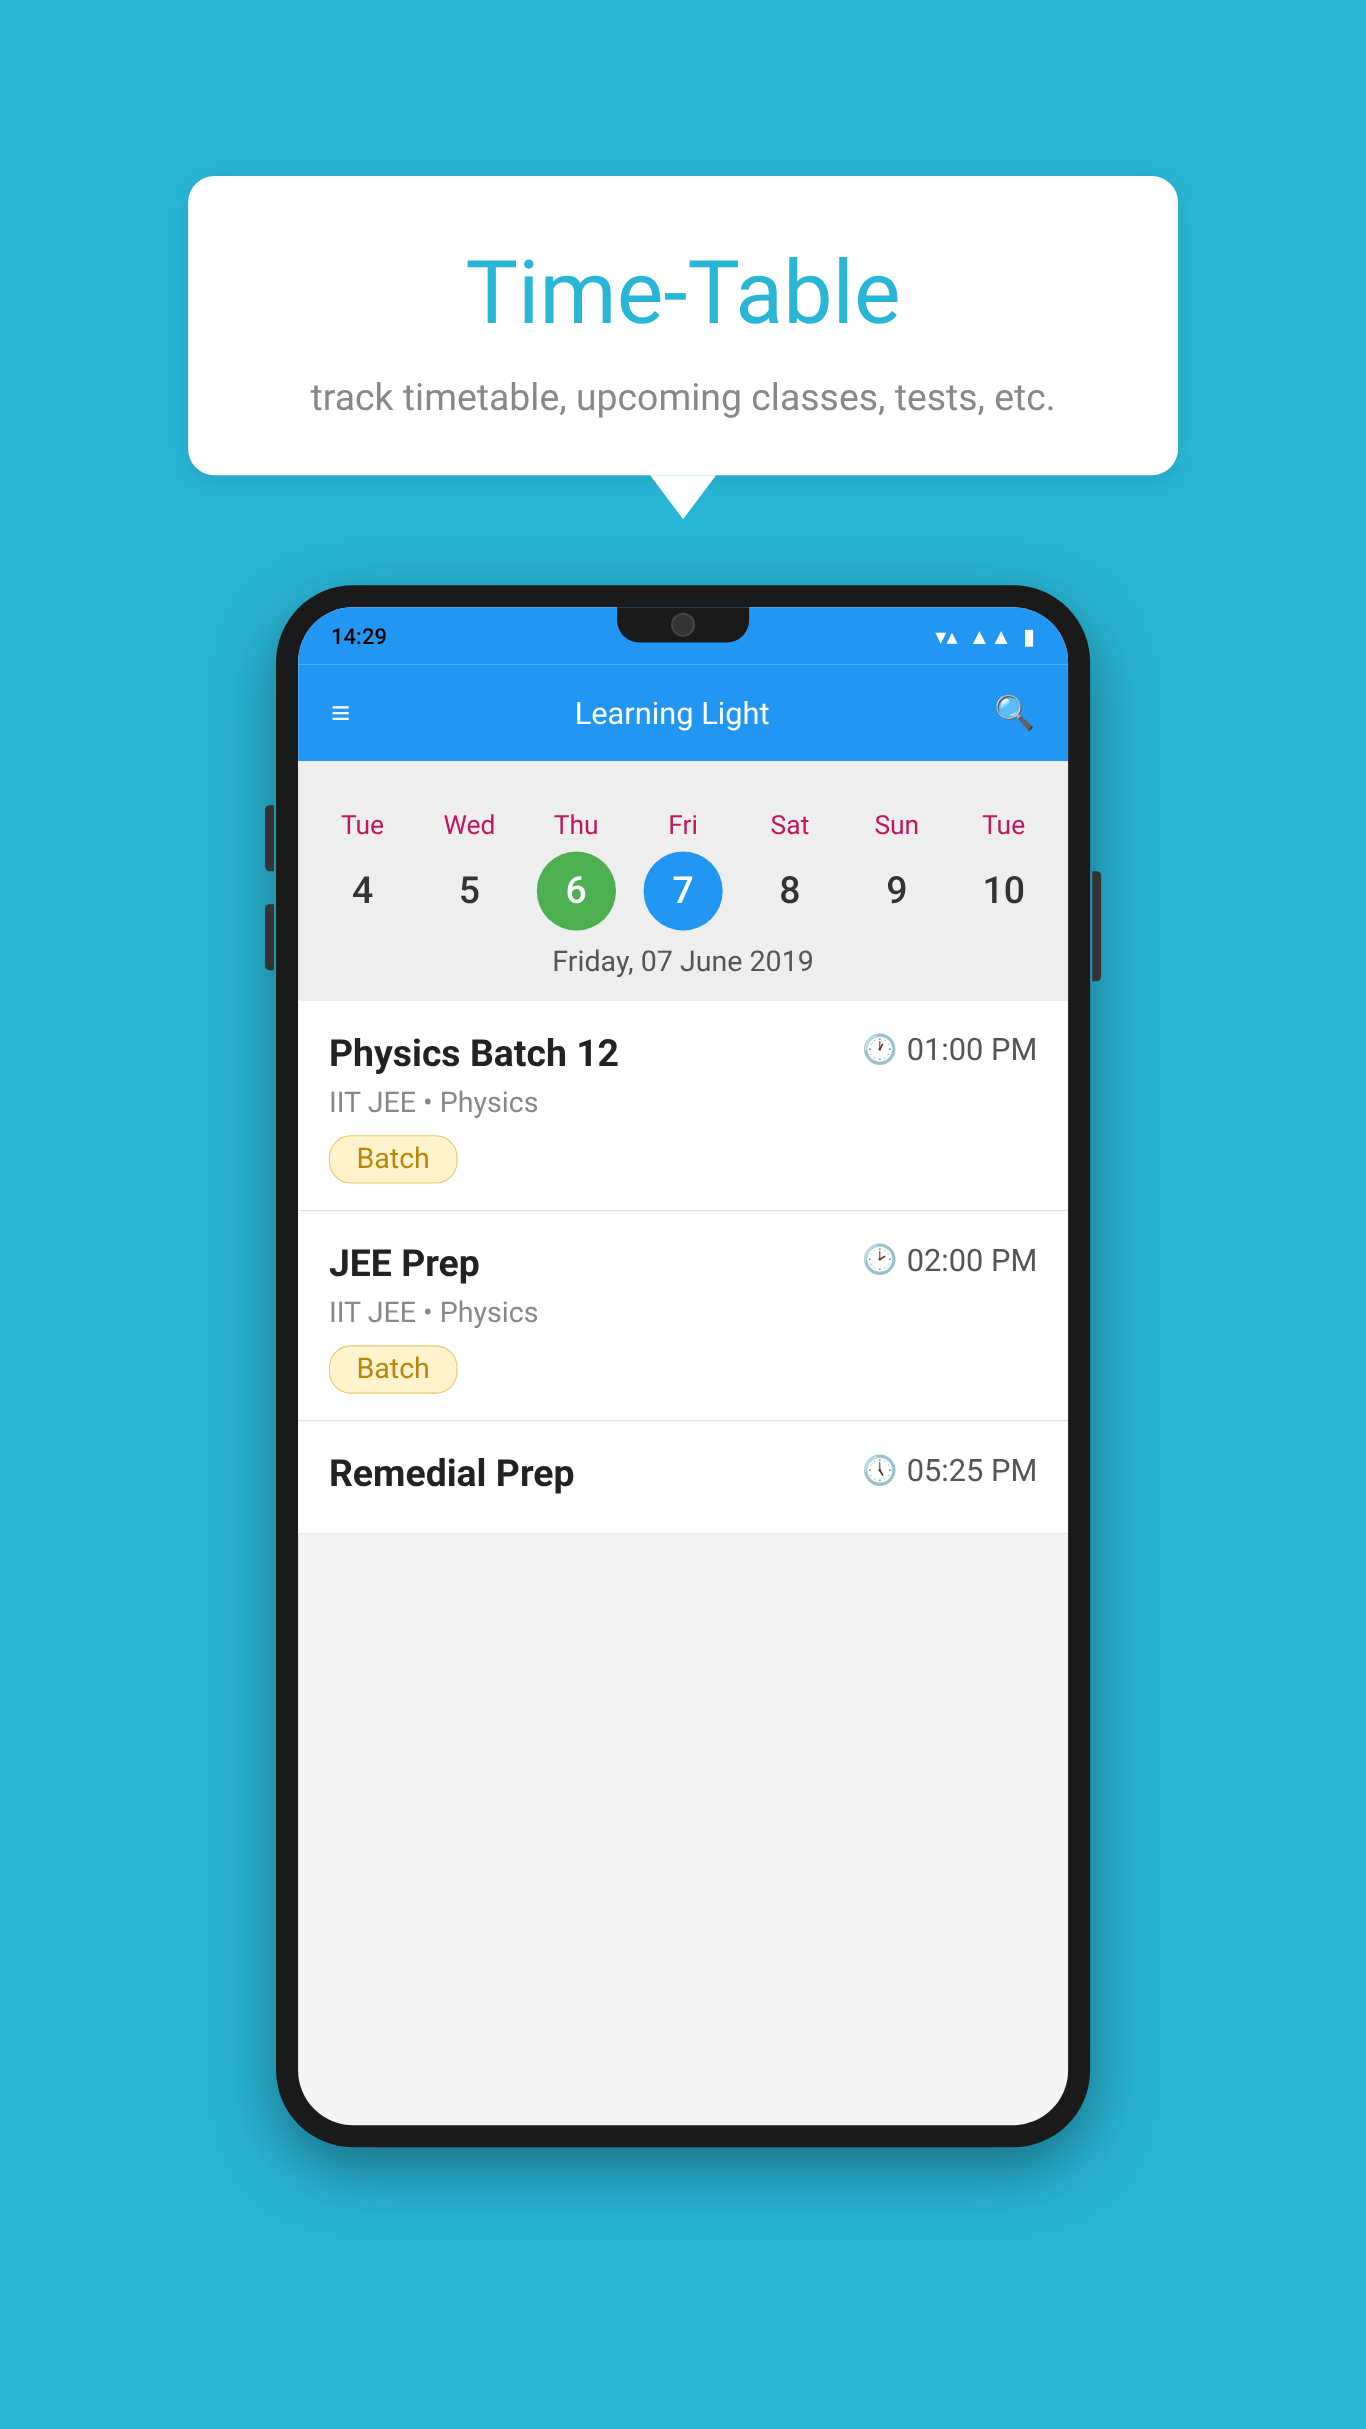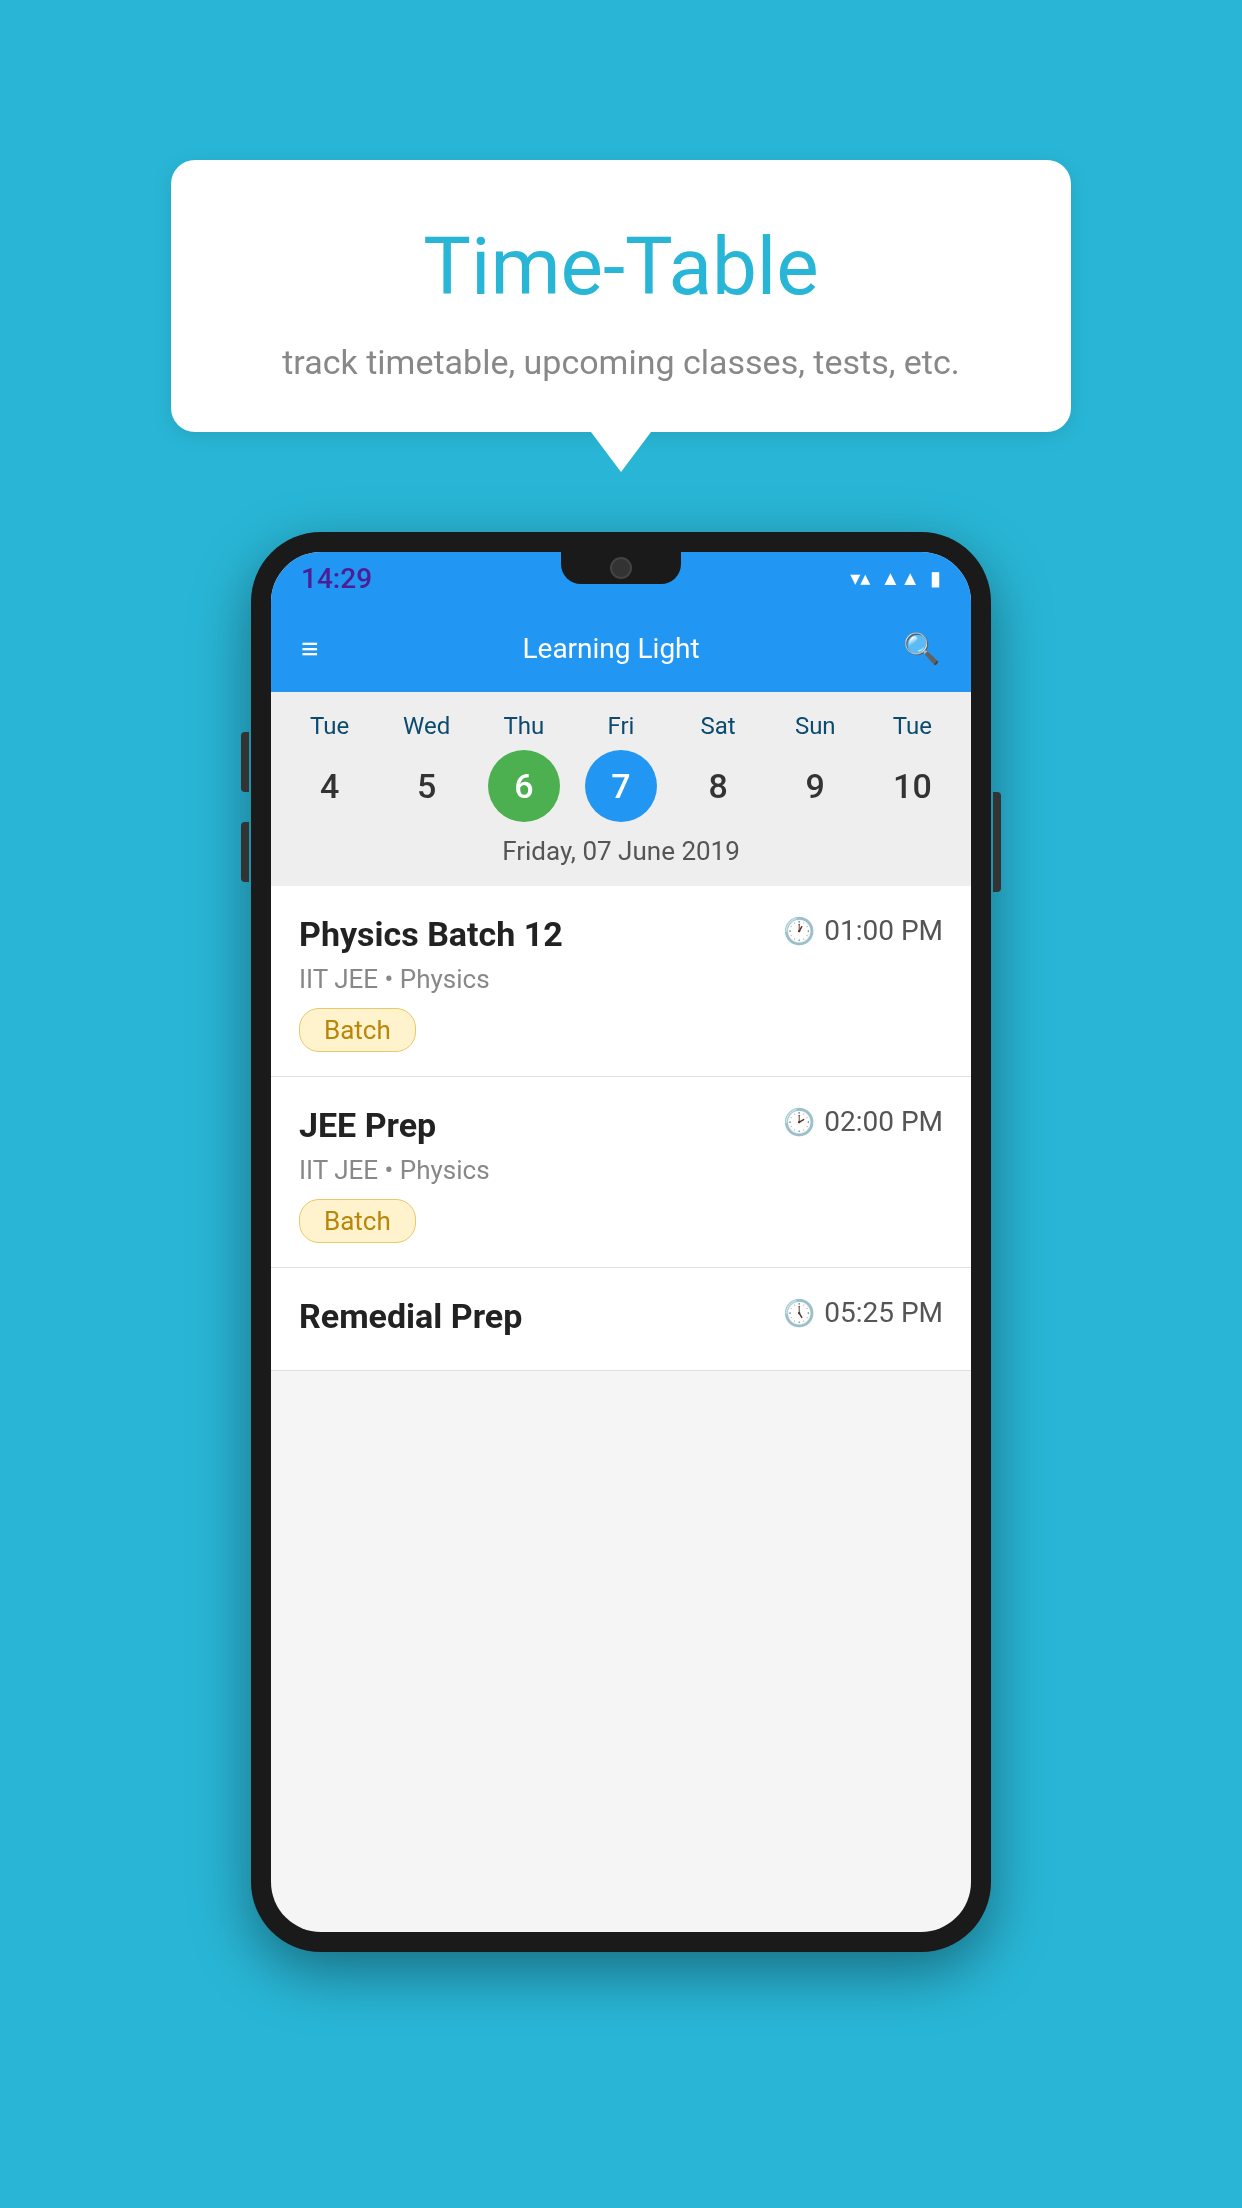--- a/index.html
+++ b/index.html
@@ -101,22 +101,22 @@
     .status-bar {
       background: #2196F3;
       height: 52px;
       display: flex;
       align-items: center;
       justify-content: space-between;
       padding: 0 30px;
     }
 
     .status-time {
-      color: #4c1d95;
-      font-size: 28px;
+      color: #000000;
+      font-size: 20px;
       font-weight: 500;
     }
 
     .status-icons {
       display: flex;
       gap: 10px;
       align-items: center;
     }
 
     .status-icons span {
@@ -159,23 +159,24 @@
     }
 
     .days-header {
       display: flex;
       justify-content: space-around;
       margin-bottom: 10px;
     }
 
     .day-name {
       font-size: 24px;
-      color: #0c4a6e;
+      color: #be185d;
       text-align: center;
       width: 80px;
+      margin-top: 24px;
     }
 
     .days-numbers {
       display: flex;
       justify-content: space-around;
       margin-bottom: 14px;
     }
 
     .day-num {
       width: 72px;

